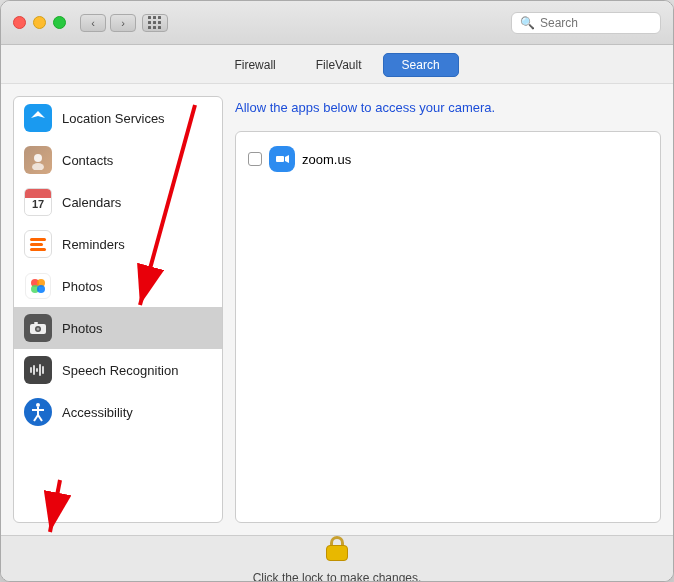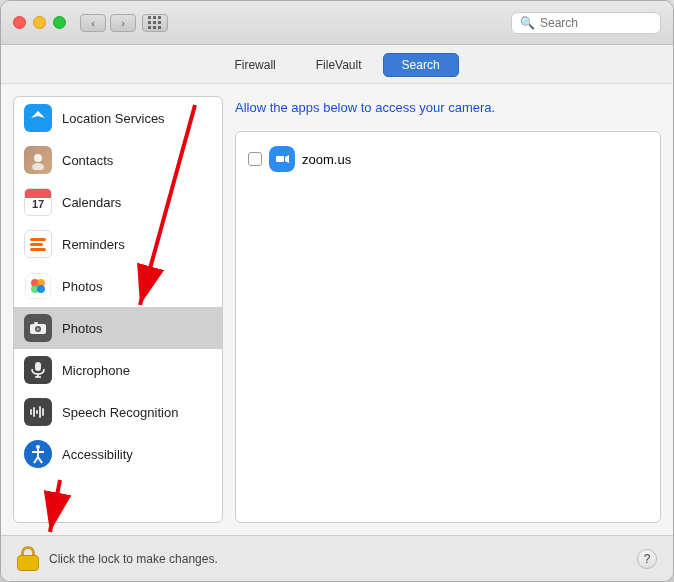--- a/index.html
+++ b/index.html
@@ -278,20 +278,21 @@
     
     .bottom-bar {
       height: 46px;
       background: #e8e8e8;
       border-top: 1px solid #ccc;
       display: flex;
       align-items: center;
       padding: 0 16px;
       gap: 10px;
       flex-shrink: 0;
+      flex-direction: column;
     }
 
     .lock-icon-container {
       display: flex;
       align-items: center;
       justify-content: center;
       cursor: pointer;
     }
 
     .lock-body {
@@ -511,31 +512,20 @@
             <svg width="18" height="14" viewBox="0 0 18 14" fill="none">
               <rect x="1" y="3" width="16" height="10" rx="2" fill="white" opacity="0.9"></rect>
               <circle cx="9" cy="8" r="3" fill="#555"></circle>
               <circle cx="9" cy="8" r="1.5" fill="white" opacity="0.5"></circle>
               <rect x="5" y="1" width="4" height="2" rx="1" fill="white" opacity="0.9"></rect>
             </svg>
           </div>
           <span>Photos</span>
         </div>
 
-        <div class="sidebar-item">
-          <div class="sidebar-icon icon-microphone">
-            <svg width="16" height="18" viewBox="0 0 16 18" fill="none">
-              <rect x="5" y="1" width="6" height="9" rx="3" fill="white" opacity="0.9"></rect>
-              <path d="M2 8 Q2 13 8 13 Q14 13 14 8" stroke="white" stroke-width="1.5" fill="none"></path>
-              <line x1="8" y1="13" x2="8" y2="16" stroke="white" stroke-width="1.5"></line>
-              <line x1="5" y1="16" x2="11" y2="16" stroke="white" stroke-width="1.5"></line>
-            </svg>
-          </div>
-          <span>Microphone</span>
-        </div>
 
         <div class="sidebar-item">
           <div class="sidebar-icon icon-speechrec">
             <svg width="18" height="14" viewBox="0 0 18 14" fill="none">
               <rect x="1" y="4" width="2" height="6" rx="1" fill="white" opacity="0.8"></rect>
               <rect x="4" y="2" width="2" height="10" rx="1" fill="white" opacity="0.8"></rect>
               <rect x="7" y="5" width="2" height="4" rx="1" fill="white" opacity="0.8"></rect>
               <rect x="10" y="1" width="2" height="12" rx="1" fill="white" opacity="0.8"></rect>
               <rect x="13" y="3" width="2" height="8" rx="1" fill="white" opacity="0.8"></rect>
             </svg>

